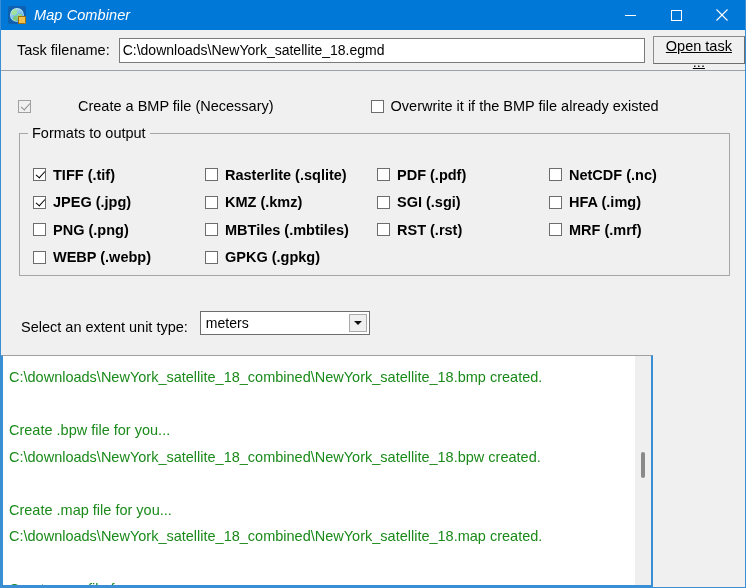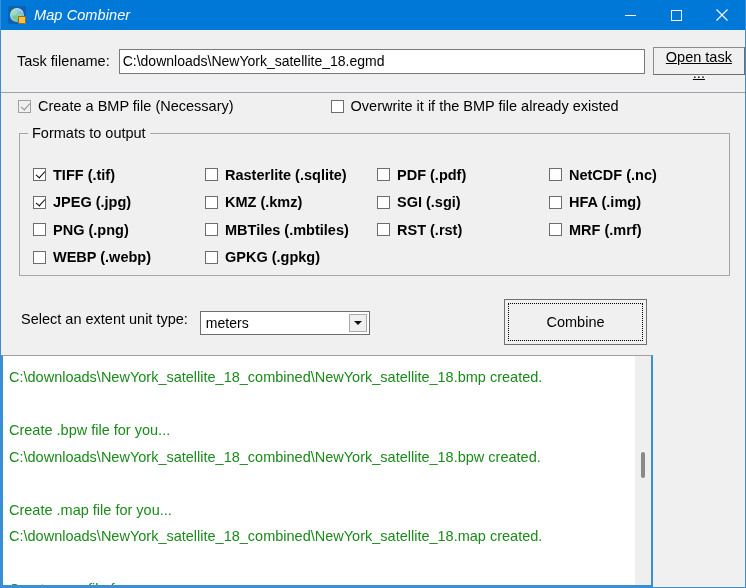--- a/index.html
+++ b/index.html
@@ -68,21 +68,21 @@
     width: 46px; height: 30px;
     display: flex; align-items: center; justify-content: center;
     color: #ffffff;
   }
   .win-btn svg { display: block; }
 
   
   .row-filename {
     position: absolute;
     left: 0; top: 30px;
-    width: 744px; height: 63px;
+    width: 744px; height: 41px;
     display: flex;
     align-items: center;
     border-bottom: 1px solid #9aa3ab;
   }
   .label-taskfile {
     margin-left: 16px;
     font-size: 14.5px;
     color: #000;
     white-space: nowrap;
   }
@@ -144,21 +144,21 @@
   .box.checked.disabled::after { border-color: #8d8d8d; }
 
   .opts-row {
     position: absolute;
     left: 0; top: 95px;
     width: 746px;
     height: 22px;
     display: flex;
     align-items: center;
   }
-  .opt-create { margin-left: 17px; }
+  .opt-create { margin-left: 17px; gap: 40px; }
   .opt-overwrite { margin-left: 97px; }
 
   
   .groupbox {
     position: absolute;
     left: 18px; top: 133px;
     width: 711px; height: 143px;
     border: 1px solid #a6a6a6;
   }
   .groupbox-title {
@@ -177,21 +177,21 @@
   .fmt-col {
     position: absolute;
     top: 0;
   }
   .fmt-col .chk { display: flex; height: 27.5px; align-items: center; font-weight: bold; }
 
   
   .extent-row {
     position: absolute;
     left: 20px; top: 311px;
-    display: flex; align-items: flex-start;
+    display: flex; align-items: flex-end;
   }
   .label-extent { font-size: 14.5px; color: #000; }
   .combo {
     margin-left: 12px;
     width: 170px; height: 24px;
     background: #fff;
     border: 1px solid #6d6d6d;
     display: flex; align-items: center;
     position: relative;
   }
@@ -399,24 +399,20 @@
   <div class="extent-row">
     <div class="label-extent">Select an extent unit type:</div>
     <div class="combo">
       <span class="combo-value">meters</span>
       <span class="combo-arrow">
           <i></i>
         </span>
     </div>
   </div>
 
-  <div class="btn-combine">
-    <div class="focusring"></div>
-    <span>Combine</span>
-  </div>
 
   <div class="log-wrap">
     <div class="log-text" style="color: rgb(26, 138, 26);">C:\downloads\NewYork_satellite_18_combined\NewYork_satellite_18.bmp created.
 
 Create .bpw file for you...
 C:\downloads\NewYork_satellite_18_combined\NewYork_satellite_18.bpw created.
 
 Create .map file for you...
 C:\downloads\NewYork_satellite_18_combined\NewYork_satellite_18.map created.
 

